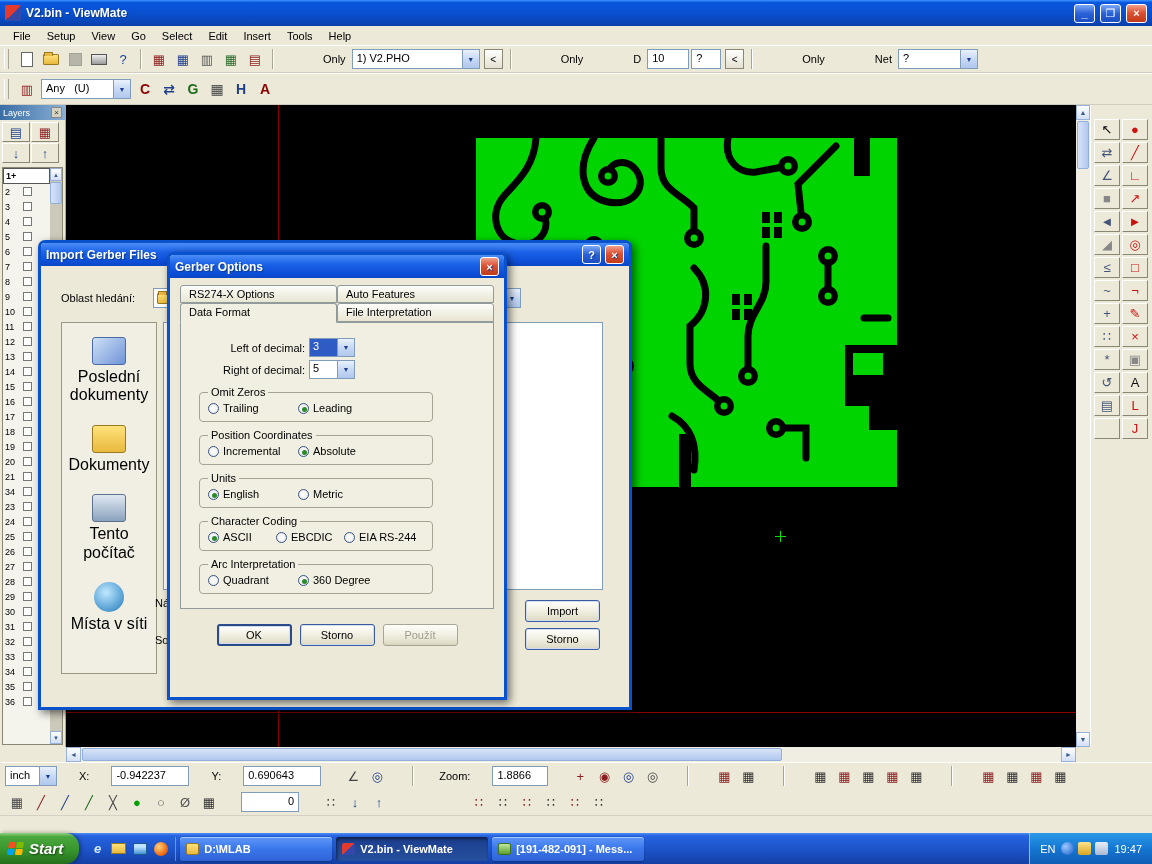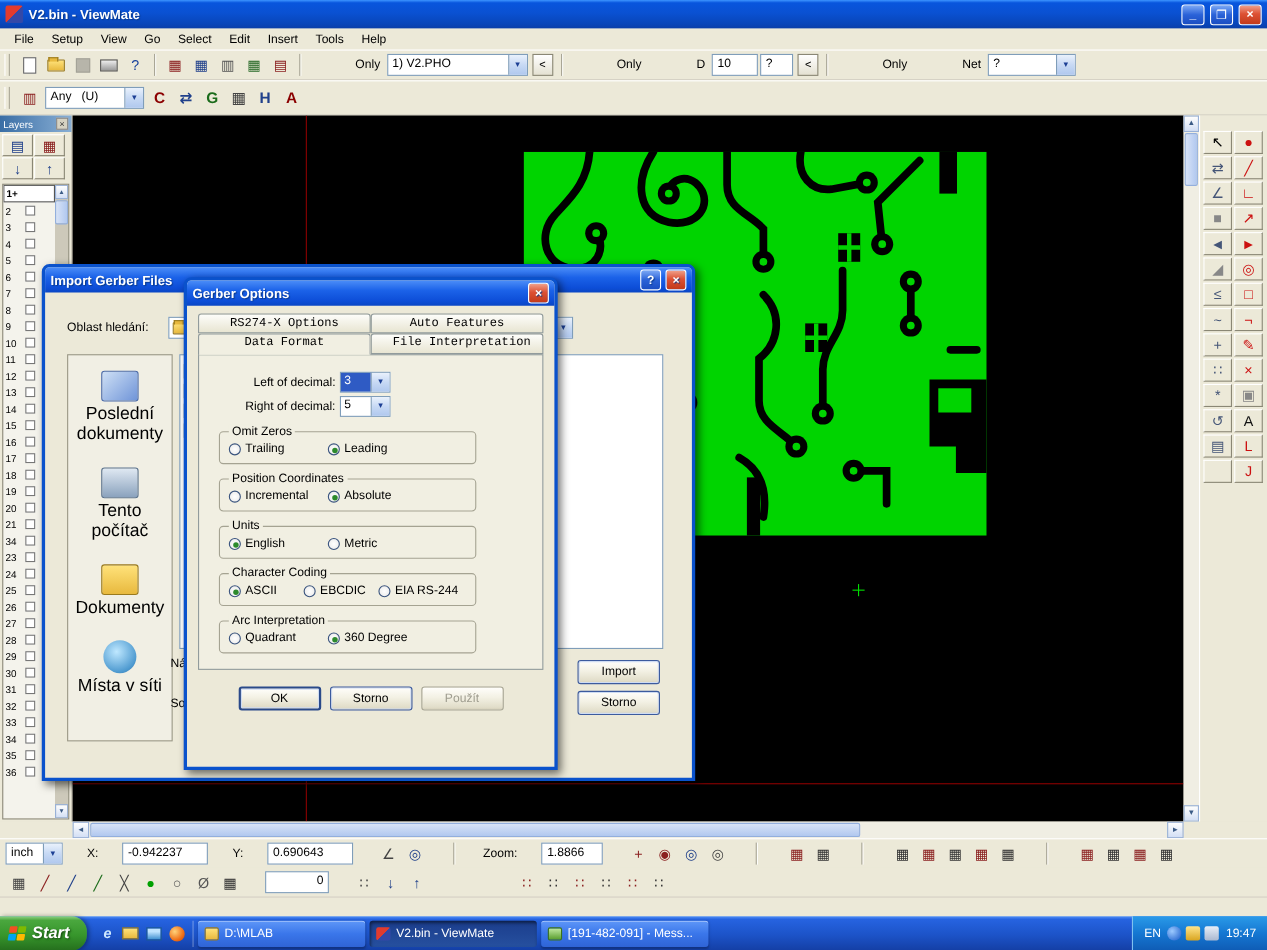--- a/index.html
+++ b/index.html
@@ -94,21 +94,21 @@
 .start-btn{height:31px;padding:0 16px 0 8px;border-radius:0 14px 14px 0;background:linear-gradient(180deg,#8fd184 0%,#4aa73e 12%,#37962c 55%,#256f1d 100%);color:#fff;font-weight:bold;font-style:italic;font-size:15px;display:flex;align-items:center;gap:6px;box-shadow:2px 0 4px rgba(0,0,0,.35);text-shadow:1px 1px 2px #14430e;flex:none;}
 .win-flag{display:grid;grid-template-columns:7px 7px;gap:1px;transform:skewX(-10deg);}
 .win-flag span{height:6px;border-radius:1px;}
 .wf-r{background:#f25022;}.wf-g{background:#7fba00;}.wf-b{background:#00a4ef;}.wf-y{background:#ffb900;}
 .quick-launch{display:flex;align-items:center;gap:4px;padding:0 6px;border-right:1px solid rgba(255,255,255,.35);height:24px;margin-left:4px;flex:none;}
 .ql{width:17px;height:17px;display:flex;align-items:center;justify-content:center;}
 .ql .ic{font-size:13px;font-weight:bold;font-style:italic;}
 .ql-folder{width:15px;height:11px;background:linear-gradient(#ffe27a,#e8b93e);border:1px solid #9a7a1e;}
 .ql-desktop{width:14px;height:12px;background:linear-gradient(#bfe3ff 30%,#3f8fd0);border:1px solid #1c5a94;}
 .ql-firefox{width:14px;height:14px;border-radius:50%;background:radial-gradient(circle at 35% 35%,#ffd27a,#f07018 60%,#b83a06);}
-.task-btn{width:152px;height:24px;margin-left:4px;border-radius:3px;background:linear-gradient(180deg,#5f97f8,#3a76ea 50%,#2f64d6);box-shadow:inset 0 1px 0 rgba(255,255,255,.45),0 1px 2px rgba(0,0,0,.25);color:#fff;display:flex;align-items:center;gap:5px;padding:0 6px;flex:none;}
+.task-btn{width:152px;height:24px;margin-left:4px;border-radius:3px;background:linear-gradient(180deg,#5f97f8,#3a76ea 50%,#2f64d6);box-shadow:inset 0 1px 0 rgba(255,255,255,.45),0 1px 2px rgba(0,0,0,.25);color:#fff;display:flex;align-items:center;gap:5px;padding:0 6px;flex:none;font-weight:bold;}
 .task-btn.active{background:linear-gradient(180deg,#1b3d8c,#26509f);box-shadow:inset 1px 2px 3px rgba(0,0,0,.5);}
 .task-btn .ic{width:13px;height:12px;border-radius:2px;flex:none;}
 .ticon-folder{background:linear-gradient(#ffe27a,#e8b93e);border:1px solid #9a7a1e;}
 .ticon-viewmate{background:linear-gradient(135deg,#e23b2e 50%,#3348a8 50%);}
 .ticon-message{background:linear-gradient(#bfe8a0,#5a9e2f);border:1px solid #3c7218;}
 .task-btn .tlab{white-space:nowrap;overflow:hidden;font-size:11px;}
 .tray{margin-left:auto;height:31px;display:flex;align-items:center;gap:6px;padding:0 10px;background:linear-gradient(180deg,#2a9ae8 0%,#1577d2 50%,#0f5cb5 100%);border-left:1px solid #7fc2f0;color:#fff;flex:none;}
 .ticn{width:13px;height:13px;flex:none;}
 .tray-blue{border-radius:50%;background:radial-gradient(circle at 35% 35%,#9ccaff,#1558c8);}
 .tray-yellow{background:linear-gradient(#ffe48a,#d9a520);border-radius:2px;}
@@ -144,21 +144,21 @@
 .pic-network{background:radial-gradient(circle at 40% 35%,#bfe8ff,#4e9ad0 70%,#2a6a9e);border-radius:50%;width:30px;height:30px;}
 .imp-filelist{position:absolute;left:122px;top:56px;width:440px;height:268px;background:#fff;border:1px solid #7f9db9;padding:5px 3px;}
 .file-item{display:flex;align-items:center;gap:3px;height:18px;}
 .file-item .ic{width:11px;height:13px;background:#fff;border:1px solid #8aa08a;color:#1a8a1a;font-size:9px;line-height:12px;text-align:center;flex:none;}
 .imp-partial{position:absolute;left:114px;width:15px;overflow:hidden;white-space:nowrap;}
 .imp-btn{position:absolute;left:484px;width:75px;height:22px;}
 
 
 .ger-body{padding:7px 10px 0;}
 .tabs-row{display:flex;}
-.tab{flex:1;text-align:center;padding:2px 19px;border:1px solid #919b9c;border-radius:3px 3px 0 0;background:linear-gradient(#fdfdfa,#e8e5d2);font-size:11px;height:19px;white-space:nowrap;overflow:hidden;font-family:Liberation Mono, monospace;}
+.tab{flex:1;padding:2px 8px;border:1px solid #919b9c;border-radius:3px 3px 0 0;background:linear-gradient(#fdfdfa,#e8e5d2);font-size:11px;height:19px;white-space:nowrap;overflow:hidden;}
 .tabs-row.row1 .tab{height:18px;}
 .tab.active{background:#f1efe2;position:relative;z-index:2;border-bottom:1px solid #f1efe2;height:20px;margin-bottom:-1px;}
 .ger-panel{border:1px solid #919b9c;background:#f1efe2;padding:12px 16px 14px;position:relative;z-index:1;}
 .dec-row{display:flex;align-items:center;margin:3px 0;}
 .dec-row .dlabel{width:108px;text-align:right;margin-right:4px;white-space:nowrap;}
 .combo.small{width:46px;height:19px;}
 .combo.small .val{padding:1px 3px;}
 .combo .val.sel{background:#2f5bc4;color:#fff;}
 .group{border:1px solid #a5a392;border-radius:4px;margin:13px 44px 0 2px;padding:9px 8px 7px;position:relative;}
 .group .glabel{position:absolute;top:-7px;left:8px;background:#f1efe2;padding:0 3px;white-space:nowrap;}
@@ -846,26 +846,26 @@
         <span class="ic-folder"></span>
         <span class="val"></span>
         <span class="drop">▼</span>
       </span>
       <div class="imp-places">
           <span class="place">
           <span class="ic pic pic-recent"></span>
           <span class="plabel">Poslední dokumenty</span>
         </span>
           <span class="place">
+          <span class="ic pic pic-documents"></span>
+          <span class="plabel">Dokumenty</span>
+        </span>
+          <span class="place">
           <span class="ic pic pic-computer"></span>
           <span class="plabel">Tento počítač</span>
-        </span>
-          <span class="place">
-          <span class="ic pic pic-documents"></span>
-          <span class="plabel">Dokumenty</span>
         </span>
           <span class="place">
           <span class="ic pic pic-network"></span>
           <span class="plabel">Místa v síti</span>
         </span>
         </div>
       <div class="imp-filelist">
           <div class="file-item">
           <span class="ic" style="color: rgb(26, 138, 26);">✓</span>
           <span class="fname"></span>

